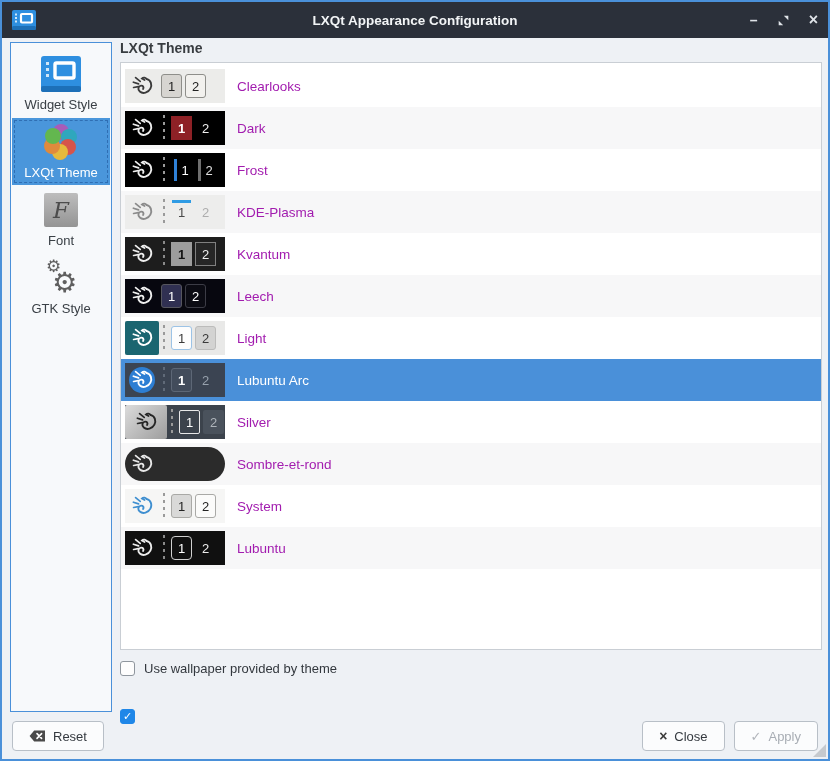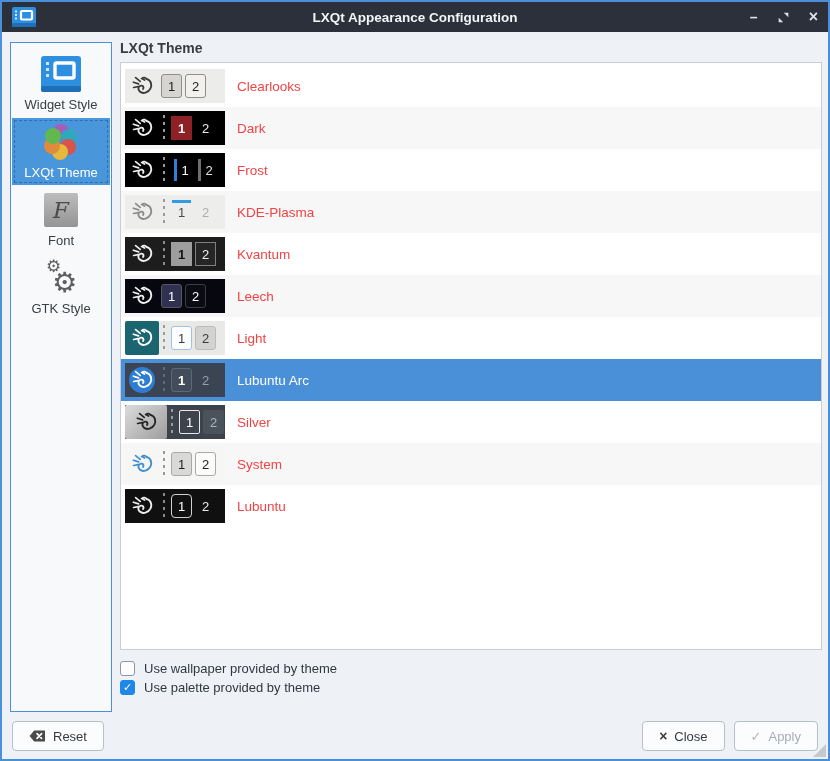--- a/index.html
+++ b/index.html
@@ -4,21 +4,21 @@
 <style>
   * { margin:0; padding:0; box-sizing:border-box; }
   html,body { background:#9aa0a8; }
   body { font-family:"Liberation Sans","DejaVu Sans",sans-serif; }
   .win {
     position:relative; width:830px; height:761px;
     border:2px solid #4a90d9; background:#eef1f5; overflow:hidden;
   }
   
   .titlebar {
-    position:absolute; left:0; top:0; right:0; height:30px;
+    position:absolute; left:0; top:0; right:0; height:36px;
     background:#2b303a; display:flex; align-items:center; padding:0 10px;
   }
   .tb-icon { width:26px; height:20px; display:flex; align-items:center; }
   .tb-title {
     position:absolute; left:0; right:0; text-align:center;
     color:#f2f4f6; font-size:13.5px; font-weight:bold; pointer-events:none;
   }
   .tb-controls { margin-left:auto; display:flex; align-items:center; gap:20px; z-index:2; }
   .tb-btn { color:#dfe3e8; font-size:14px; font-weight:bold; line-height:1; cursor:default; display:flex; align-items:center; }
   
@@ -51,37 +51,37 @@
   .main-header { position:absolute; left:118px; top:38px; font-size:14px; font-weight:bold; color:#383c40; }
   .list {
     position:absolute; left:118px; top:60px; width:702px; height:588px;
     background:#ffffff; border:1px solid #c9ced4; padding-top:2px; overflow:hidden;
   }
   .row { height:42px; display:flex; align-items:center; }
   .row:nth-child(odd) { background:#ffffff; }
   .row:nth-child(even) { background:#f7f7f8; }
   .row.selected { background:#4a90d9; }
   .row.selected .row-label { color:#ffffff; }
-  .row-label { font-size:13.5px; color:#ef4444; margin-left:12px; }
+  .row-label { font-size:13.5px; color:#a21caf; margin-left:12px; }
   .preview {
     margin-left:4px; width:100px; height:34px; flex:0 0 100px;
     display:flex; align-items:center; overflow:hidden;
   }
   .bird-area { position:relative; width:34px; height:34px; flex:0 0 auto;
     display:flex; align-items:center; justify-content:center; border-radius:2px; }
   .bird-badge { position:absolute; width:26px; height:26px; border-radius:50%; display:none; }
   .bird { position:relative; width:24px; height:24px; }
   .dots { width:6px; height:30px; margin:0 2px; background-position:center top; background-size:6px 7px; }
   .btns { display:flex; align-items:center; gap:3px; margin-left:2px; }
   .pbtn { position:relative; min-width:21px; height:24px; padding:0 3px;
     display:flex; align-items:center; justify-content:center; font-size:13px; }
   .pbtn .bt { position:absolute; top:0; left:1px; right:1px; height:3px; display:none; }
   .pbtn .bl { width:3px; height:22px; margin-right:4px; display:none; }
   
-  .checks { position:absolute; left:118px; top:659px; display:flex; flex-direction:column; gap:4px; }
+  .checks { position:absolute; left:118px; top:659px; display:flex; flex-direction:column; gap:33px; }
   .cb-row { display:flex; align-items:center; }
   .cb { width:15px; height:15px; border-radius:3px; border:1px solid #8f969e; background:#fdfdfd;
     display:flex; align-items:center; justify-content:center; font-size:11px; color:#ffffff; }
   .cb.checked { background:#1f87e8; border-color:#1f87e8; }
   .cb-label { font-size:13px; color:#33383e; margin-left:9px; }
   
   .footer { position:absolute; left:0; right:0; top:719px; padding:0 10px;
     display:flex; align-items:center; justify-content:space-between; }
   .fbtn {
     height:30px; padding:0 16px; background:#fbfcfd; border:1px solid #b8bfc7;
@@ -365,20 +365,36 @@
               <span class="num">1</span>
             </div>
           <div class="pbtn" style="color: rgb(174, 180, 186); background: rgb(74, 82, 92); border-radius: 2px;">
               <span class="num">2</span>
             </div>
         </div>
       </div>
       <div class="row-label">Silver</div>
     </div>
       <div class="row">
+      <div class="preview" style="background: rgb(43, 43, 43); border-radius: 17px;">
+        <div class="bird-area">
+
+          <svg class="bird" viewBox="0 0 24 24" style="color: rgb(232, 232, 232);">
+              <use href="#bird-glyph"></use>
+            </svg>
+        </div>
+
+        <div class="btns">
+          
+          
+        </div>
+      </div>
+      <div class="row-label">Sombre-et-rond</div>
+    </div>
+      <div class="row">
       <div class="preview" style="background: rgb(246, 246, 245);">
         <div class="bird-area">
 
           <svg class="bird" viewBox="0 0 24 24" style="color: rgb(63, 143, 208);">
               <use href="#bird-glyph"></use>
             </svg>
         </div>
         <div class="dots" style="background-image: radial-gradient(rgb(154, 154, 154) 1.2px, transparent 1.4px);"></div>
         <div class="btns">
           <div class="pbtn" style="color: rgb(34, 34, 34); background: rgb(217, 217, 216); border: 1px solid rgb(169, 169, 166); border-radius: 3px;">
@@ -413,21 +429,20 @@
     </div>
     </div>
 
   <div class="checks">
     <div class="cb-row">
       <span class="cb"></span>
       <span class="cb-label">Use wallpaper provided by theme</span>
     </div>
     <div class="cb-row">
       <span class="cb checked">✓</span>
-      <span class="cb-label">Use palette provided by theme</span>
     </div>
   </div>
 
   <div class="footer">
     <button class="fbtn">
       <svg width="17" height="12" viewBox="0 0 17 12">
         <path d="M5.2 0.5 H16 V11.5 H5.2 L0.6 6 Z" fill="#4a4a4a"></path>
         <path d="M8 3.6 L12.6 8.4 M12.6 3.6 L8 8.4" stroke="#ffffff" stroke-width="1.6" stroke-linecap="round"></path>
       </svg>
       <span>Reset</span>

